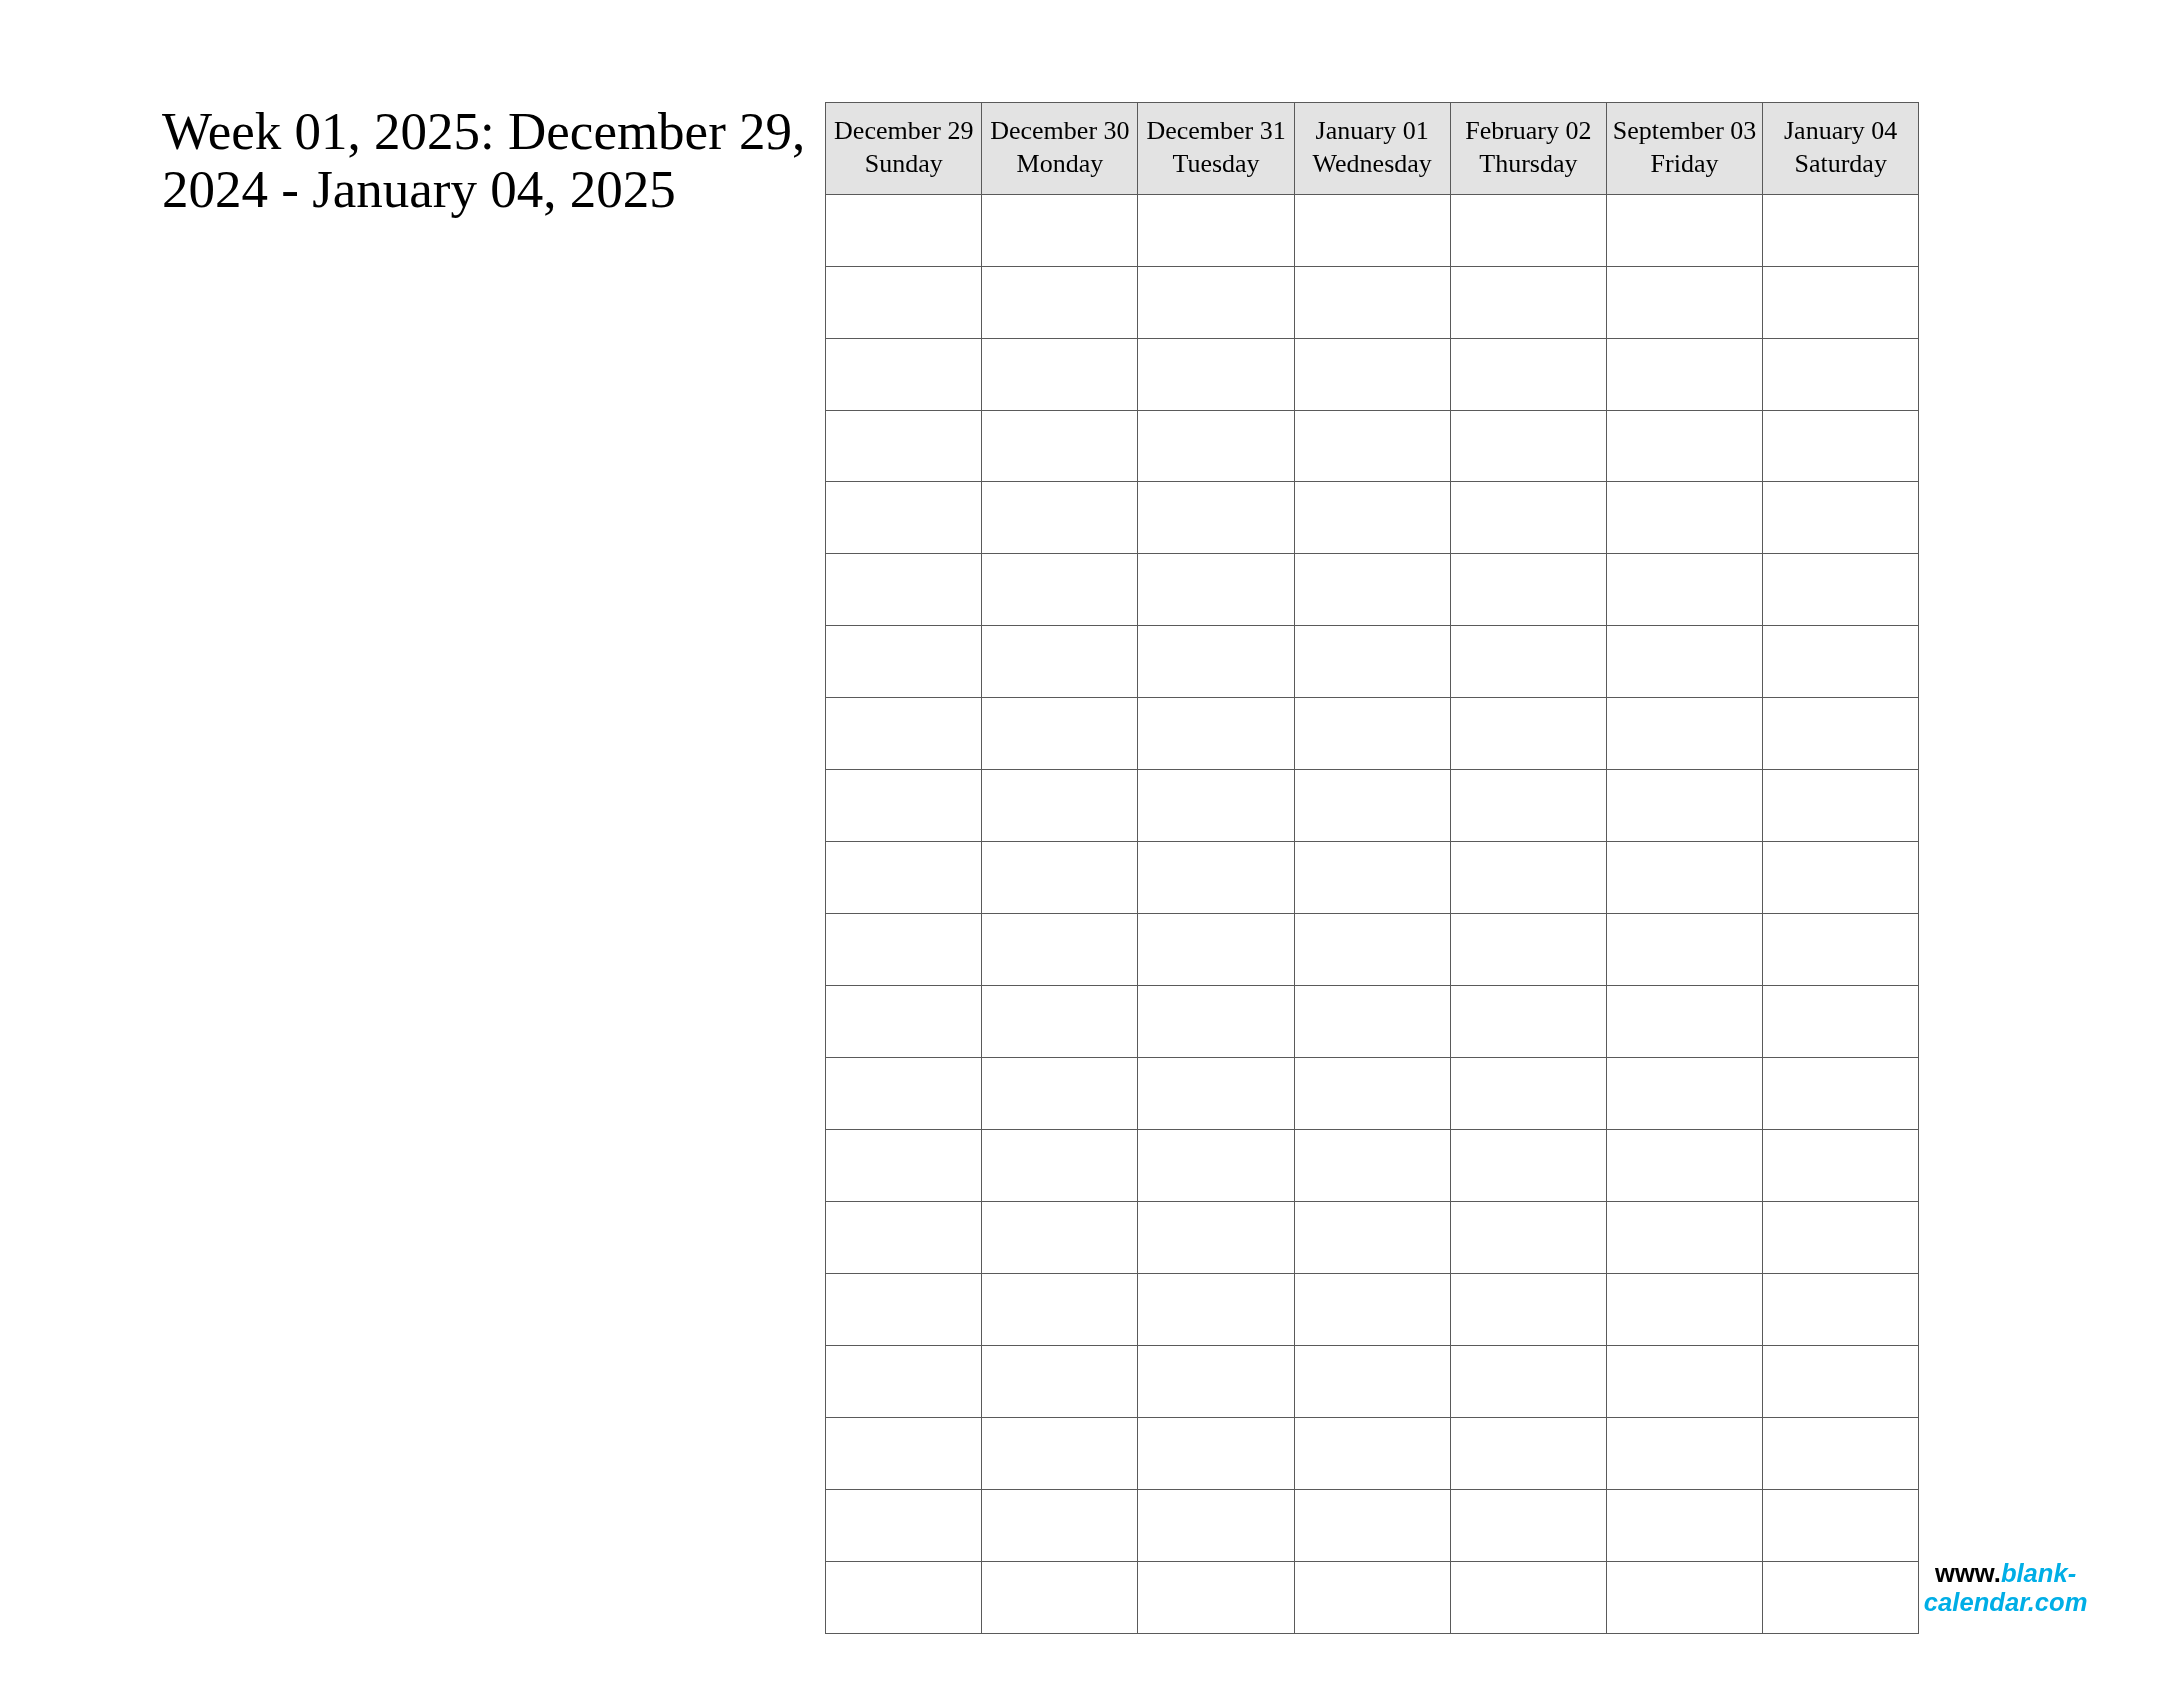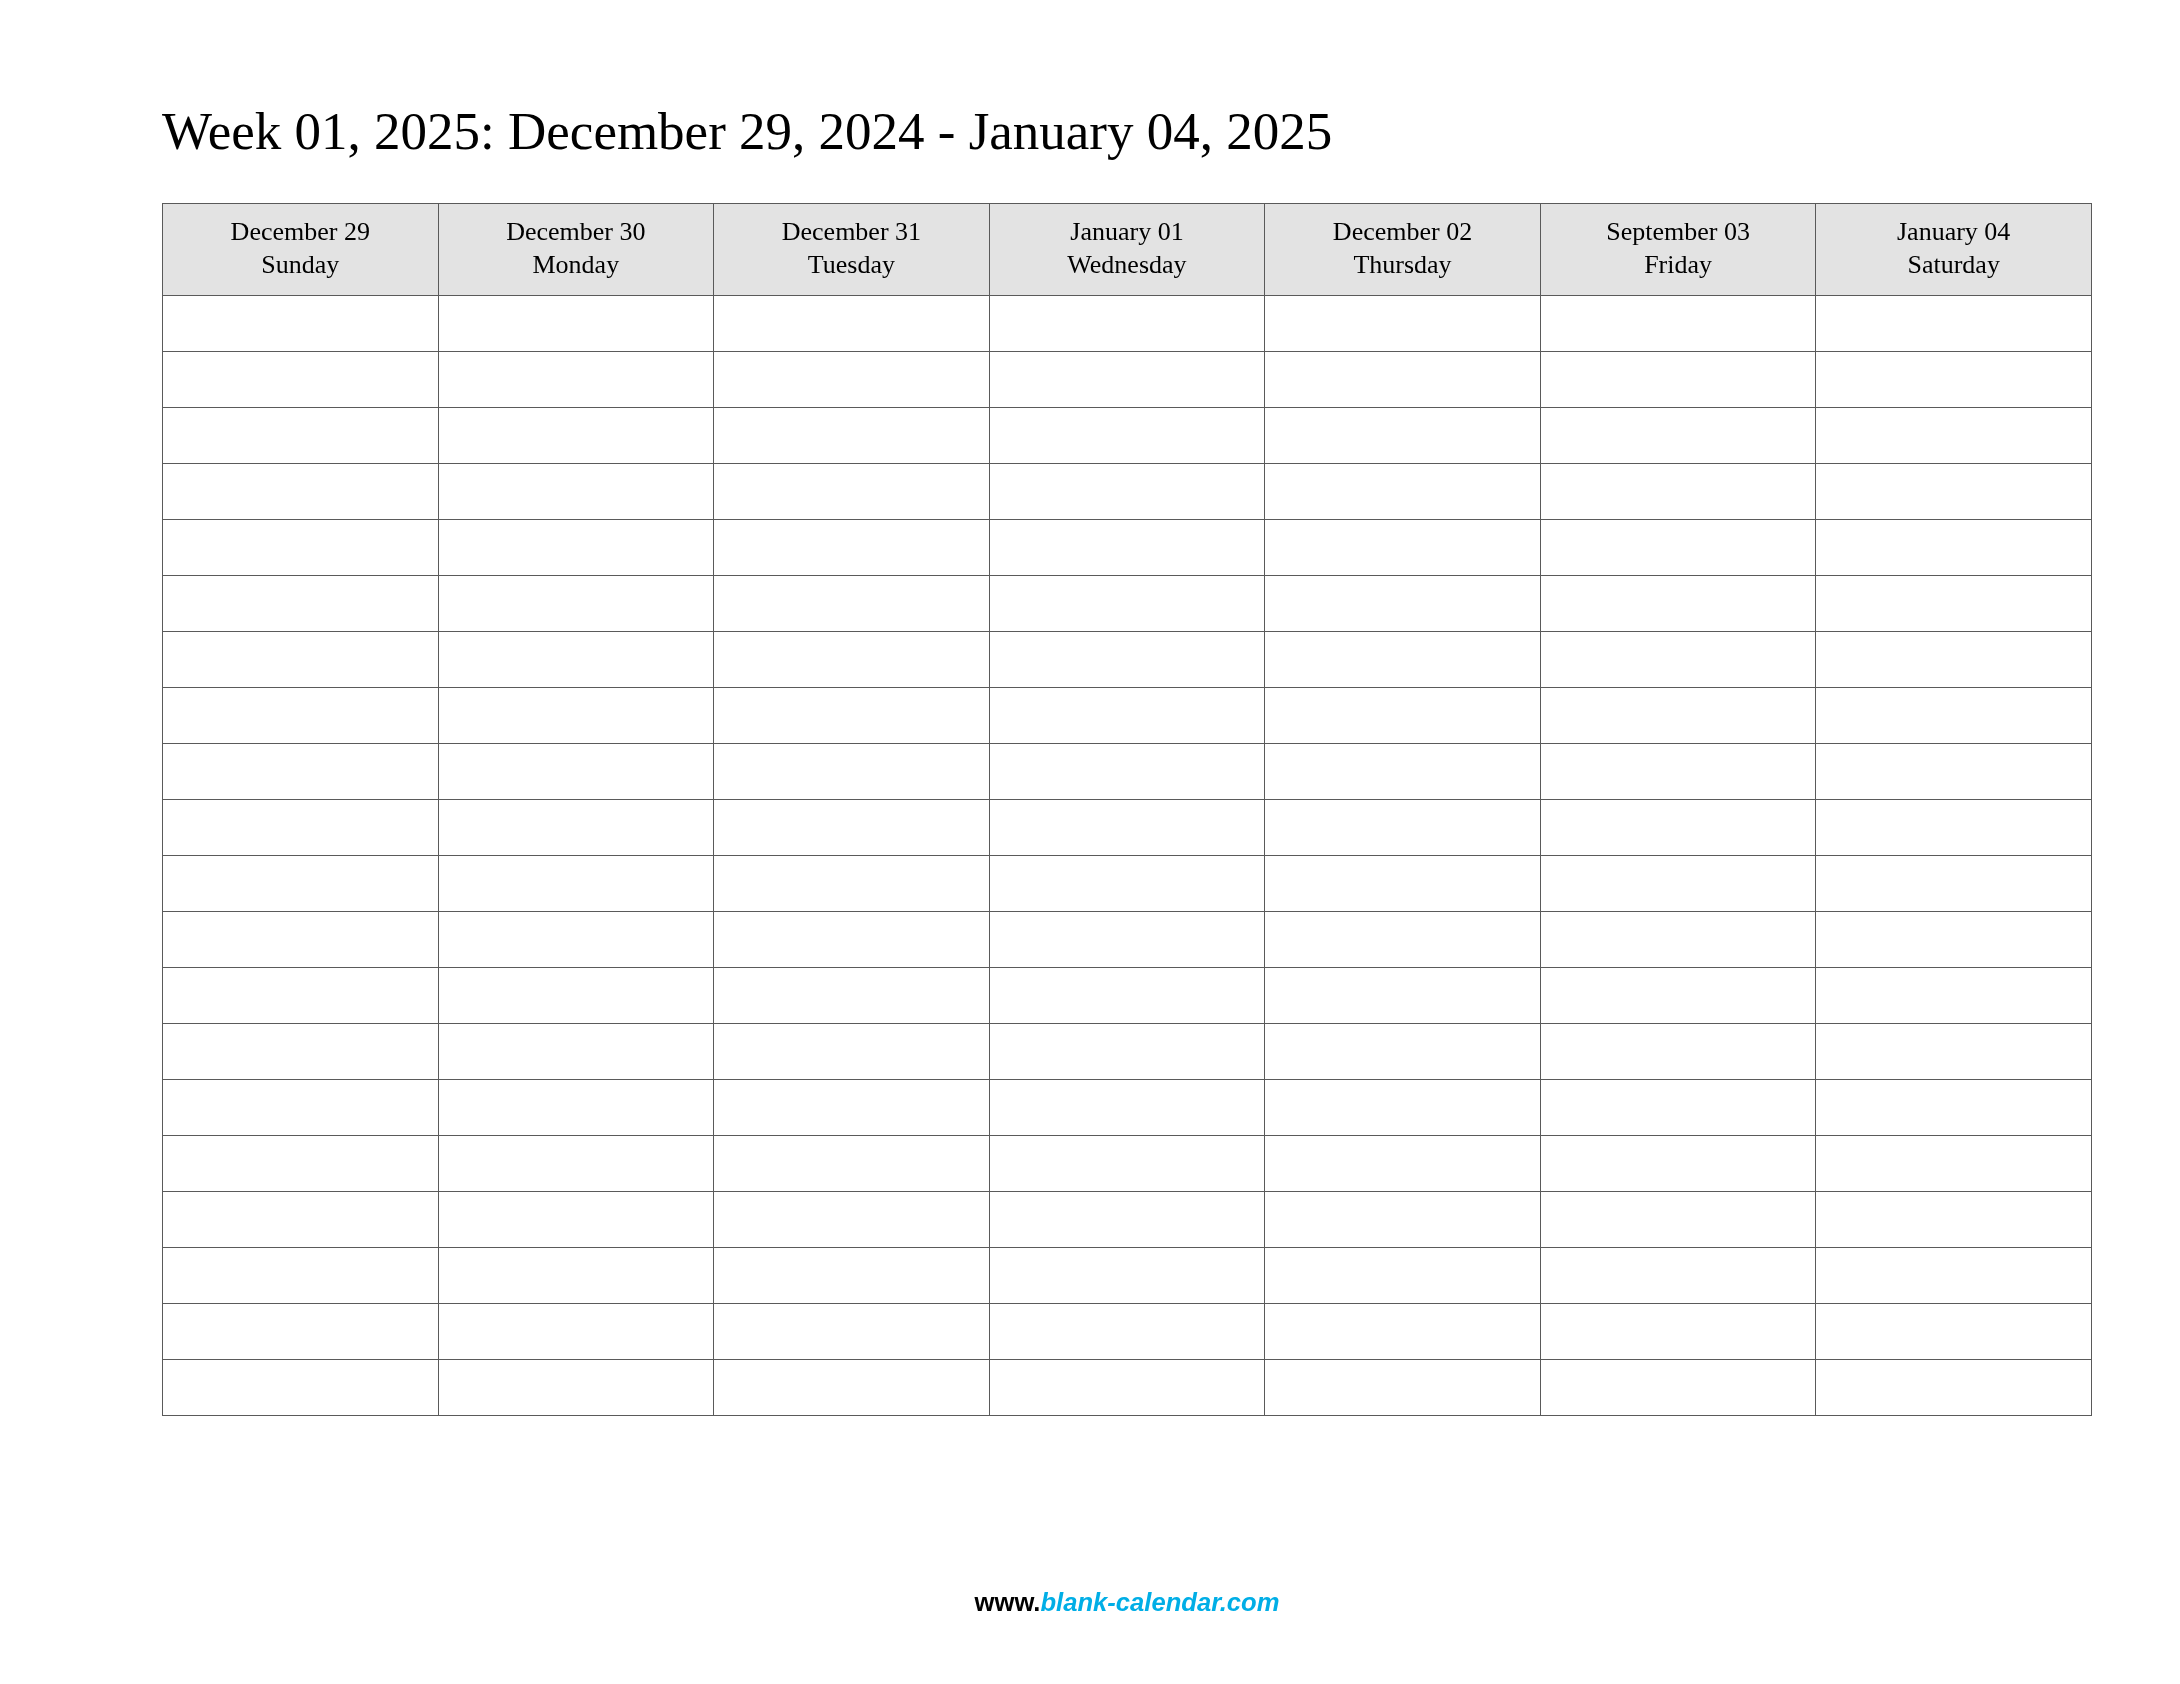--- a/index.html
+++ b/index.html
@@ -10,21 +10,20 @@
     background: #ffffff;
     font-family: "Times New Roman", Times, serif;
     color: #000000;
   }
   .page {
     box-sizing: border-box;
     padding: 102px 89px 51px 162px;
     width: 100%;
     height: 100%;
     display: flex;
-    flex-direction: column;
   }
   .title {
     font-size: 53px;
     font-weight: 400;
     margin: 0 0 43px 0;
     line-height: 1.1;
   }
   table.calendar {
     border-collapse: collapse;
     width: 100%;
@@ -82,21 +81,21 @@
         </th>
         <th>
           <span class="date-line">December 31</span>
           <span class="dow-line">Tuesday</span>
         </th>
         <th>
           <span class="date-line">January 01</span>
           <span class="dow-line">Wednesday</span>
         </th>
         <th>
-          <span class="date-line">December 02</span>
+          <span class="date-line">February 02</span>
           <span class="dow-line">Thursday</span>
         </th>
         <th>
           <span class="date-line">September 03</span>
           <span class="dow-line">Friday</span>
         </th>
         <th>
           <span class="date-line">January 04</span>
           <span class="dow-line">Saturday</span>
         </th>

